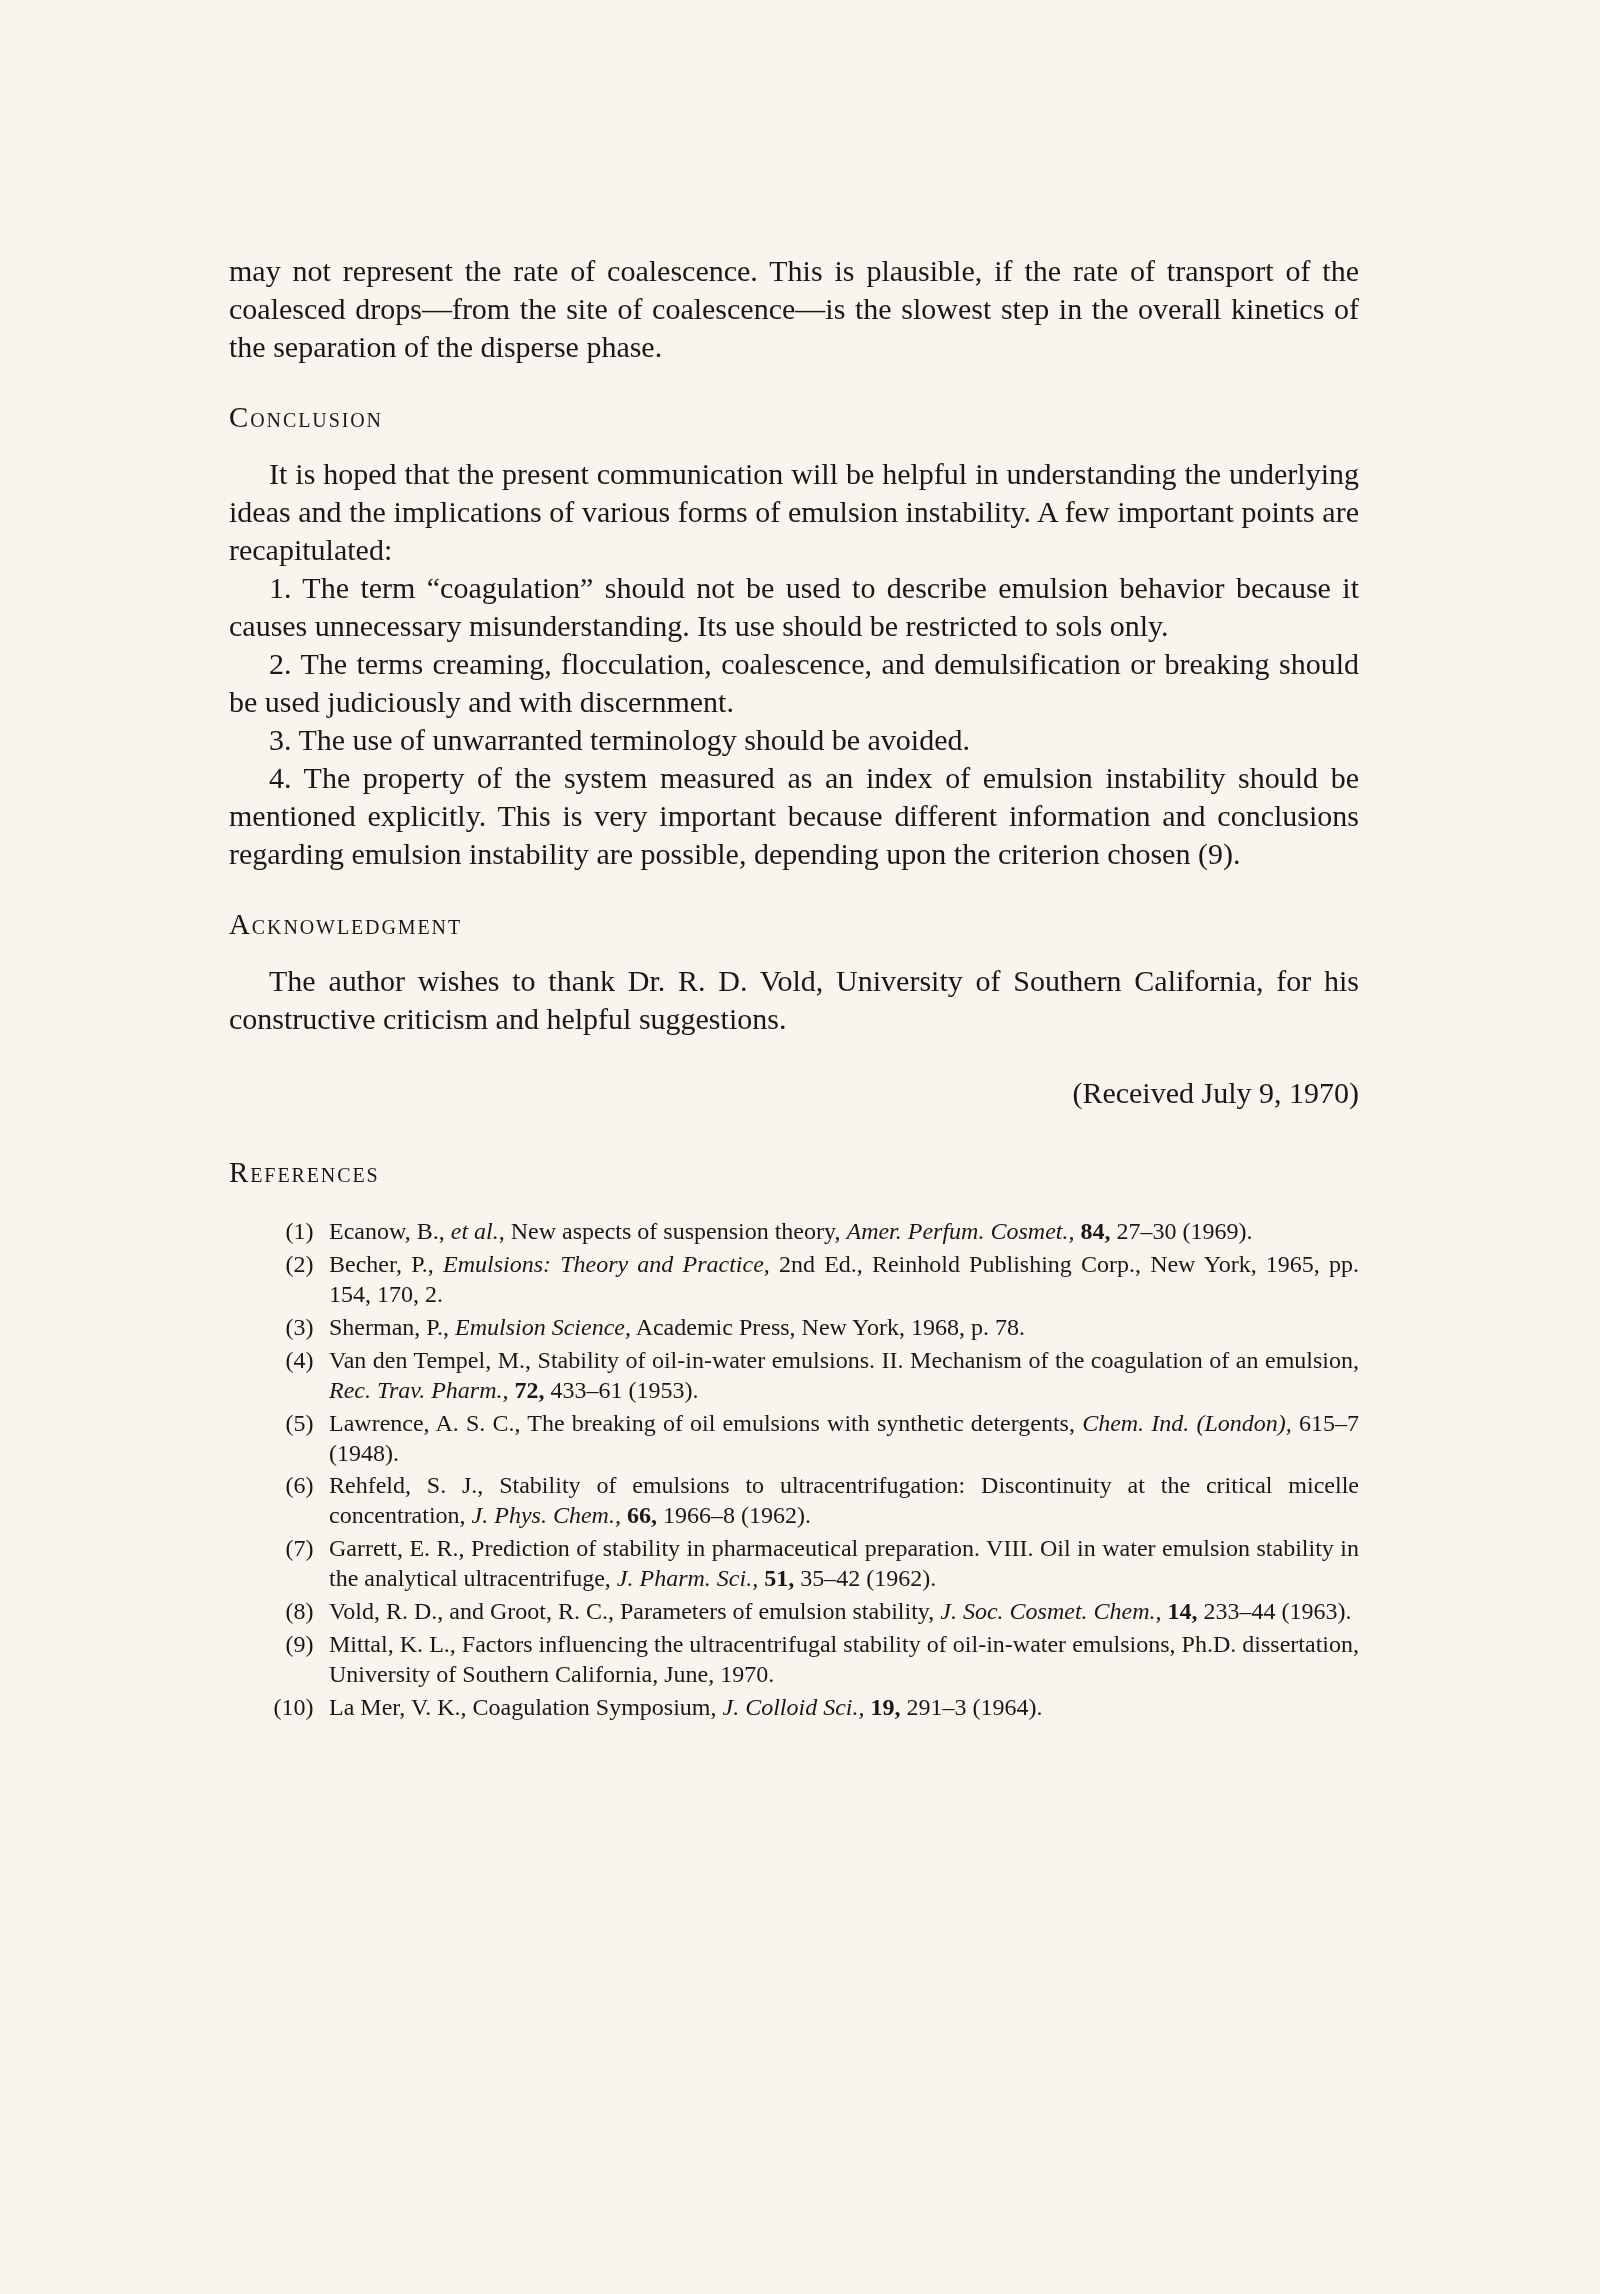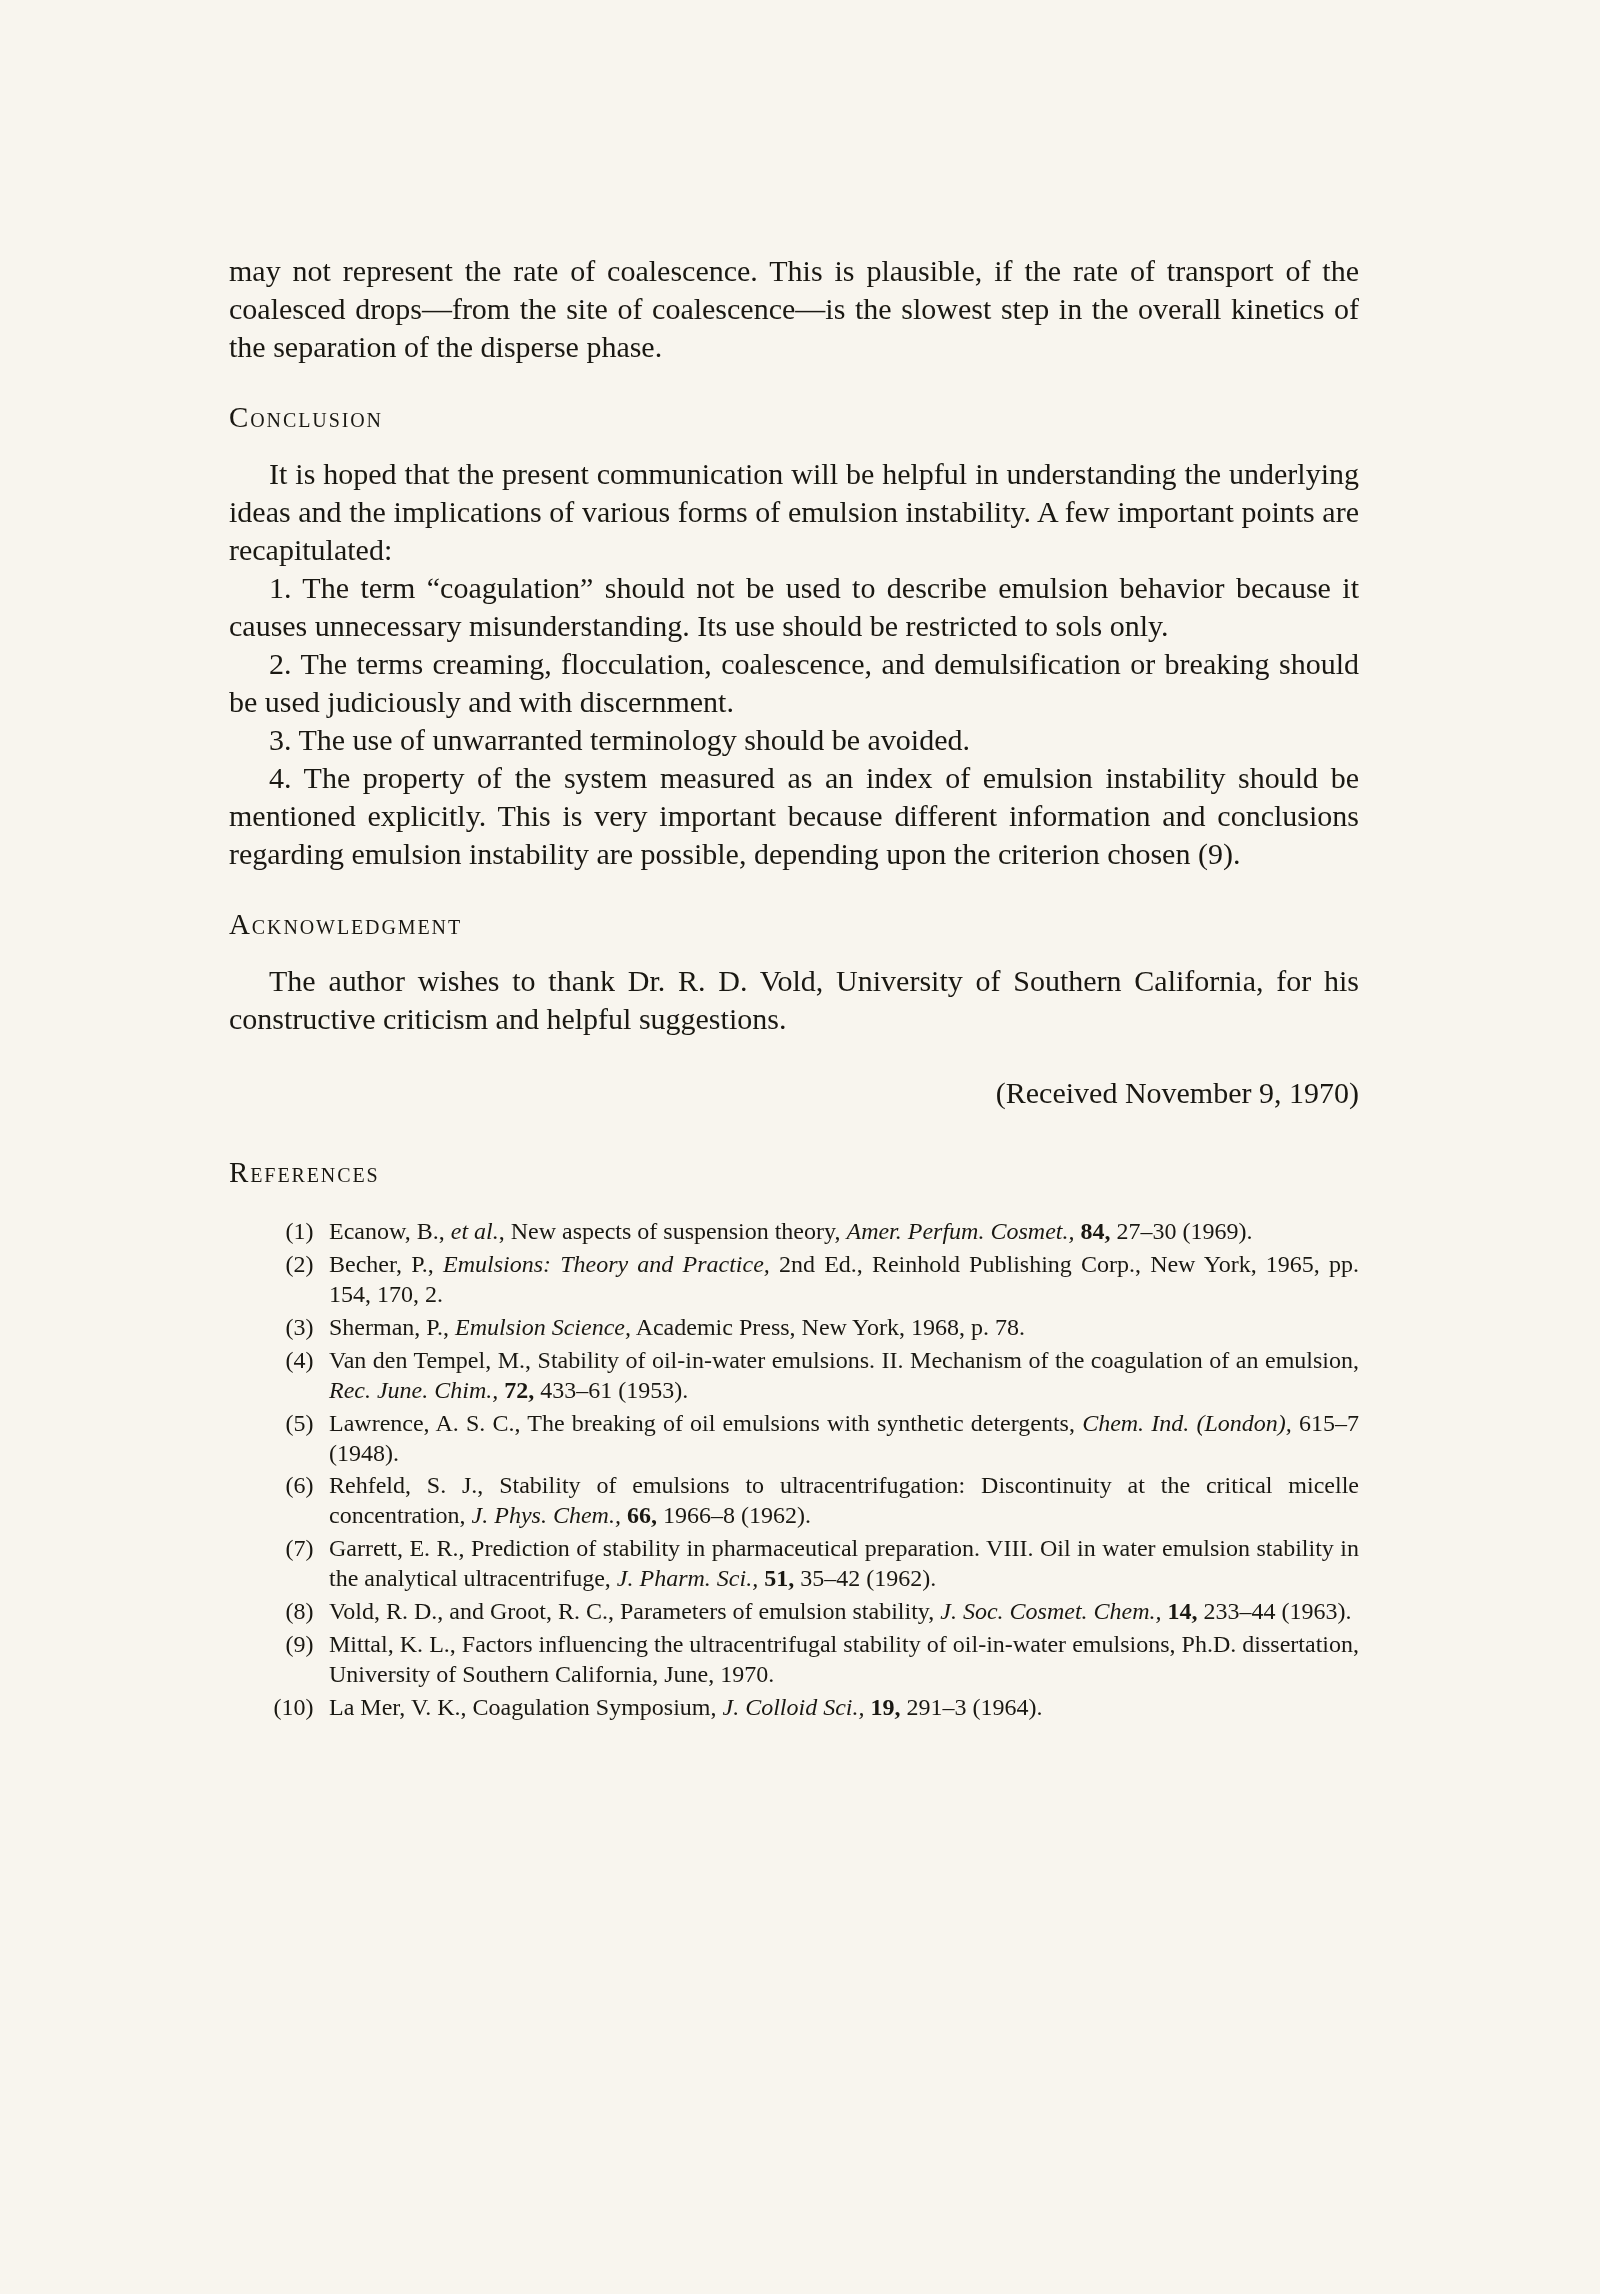--- a/index.html
+++ b/index.html
@@ -94,29 +94,29 @@
     <p class="body-par indent">It is hoped that the present communication will be helpful in understanding the underlying ideas and the implications of various forms of emulsion instability. A few important points are recapitulated:</p>
     <p class="body-par indent">1. The term “coagulation” should not be used to describe emulsion behavior because it causes unnecessary misunderstanding. Its use should be restricted to sols only.</p>
     <p class="body-par indent">2. The terms creaming, flocculation, coalescence, and demulsification or breaking should be used judiciously and with discernment.</p>
     <p class="body-par indent">3. The use of unwarranted terminology should be avoided.</p>
     <p class="body-par indent">4. The property of the system measured as an index of emulsion instability should be mentioned explicitly. This is very important because different information and conclusions regarding emulsion instability are possible, depending upon the criterion chosen (9).</p>
 
     <h2 class="section-heading">Acknowledgment</h2>
 
     <p class="body-par indent">The author wishes to thank Dr. R. D. Vold, University of Southern California, for his constructive criticism and helpful suggestions.</p>
 
-    <p class="received">(Received November 9, 1970)</p>
+    <p class="received">(Received July 9, 1970)</p>
 
     <h2 class="section-heading references-heading">References</h2>
 
     <div class="ref-list">
         <div class="ref-item"><span class="ref-num">(1)</span><span><span>Ecanow, B., </span><span class="seg-i">et al.</span><span>, New aspects of suspension theory, </span><span class="seg-i">Amer. Perfum. Cosmet.,</span><span> </span><span class="seg-b">84,</span><span> 27–30 (1969).</span></span></div>
         <div class="ref-item"><span class="ref-num">(2)</span><span><span>Becher, P., </span><span class="seg-i">Emulsions: Theory and Practice,</span><span> 2nd Ed., Reinhold Publishing Corp., New York, 1965, pp. 154, 170, 2.</span></span></div>
         <div class="ref-item"><span class="ref-num">(3)</span><span><span>Sherman, P., </span><span class="seg-i">Emulsion Science,</span><span> Academic Press, New York, 1968, p. 78.</span></span></div>
-        <div class="ref-item"><span class="ref-num">(4)</span><span><span>Van den Tempel, M., Stability of oil-in-water emulsions. II. Mechanism of the coagulation of an emulsion, </span><span class="seg-i">Rec. June. Chim.,</span><span> </span><span class="seg-b">72,</span><span> 433–61 (1953).</span></span></div>
+        <div class="ref-item"><span class="ref-num">(4)</span><span><span>Van den Tempel, M., Stability of oil-in-water emulsions. II. Mechanism of the coagulation of an emulsion, </span><span class="seg-i">Rec. Trav. Pharm.,</span><span> </span><span class="seg-b">72,</span><span> 433–61 (1953).</span></span></div>
         <div class="ref-item"><span class="ref-num">(5)</span><span><span>Lawrence, A. S. C., The breaking of oil emulsions with synthetic detergents, </span><span class="seg-i">Chem. Ind. (London),</span><span> 615–7 (1948).</span></span></div>
         <div class="ref-item"><span class="ref-num">(6)</span><span><span>Rehfeld, S. J., Stability of emulsions to ultracentrifugation: Discontinuity at the critical micelle concentration, </span><span class="seg-i">J. Phys. Chem.,</span><span> </span><span class="seg-b">66,</span><span> 1966–8 (1962).</span></span></div>
         <div class="ref-item"><span class="ref-num">(7)</span><span><span>Garrett, E. R., Prediction of stability in pharmaceutical preparation. VIII. Oil in water emulsion stability in the analytical ultracentrifuge, </span><span class="seg-i">J. Pharm. Sci.,</span><span> </span><span class="seg-b">51,</span><span> 35–42 (1962).</span></span></div>
         <div class="ref-item"><span class="ref-num">(8)</span><span><span>Vold, R. D., and Groot, R. C., Parameters of emulsion stability, </span><span class="seg-i">J. Soc. Cosmet. Chem.,</span><span> </span><span class="seg-b">14,</span><span> 233–44 (1963).</span></span></div>
         <div class="ref-item"><span class="ref-num">(9)</span><span><span>Mittal, K. L., Factors influencing the ultracentrifugal stability of oil-in-water emulsions, Ph.D. dissertation, University of Southern California, June, 1970.</span></span></div>
         <div class="ref-item"><span class="ref-num">(10)</span><span><span>La Mer, V. K., Coagulation Symposium, </span><span class="seg-i">J. Colloid Sci.,</span><span> </span><span class="seg-b">19,</span><span> 291–3 (1964).</span></span></div>
       </div>
 
   </main>
 </div>

